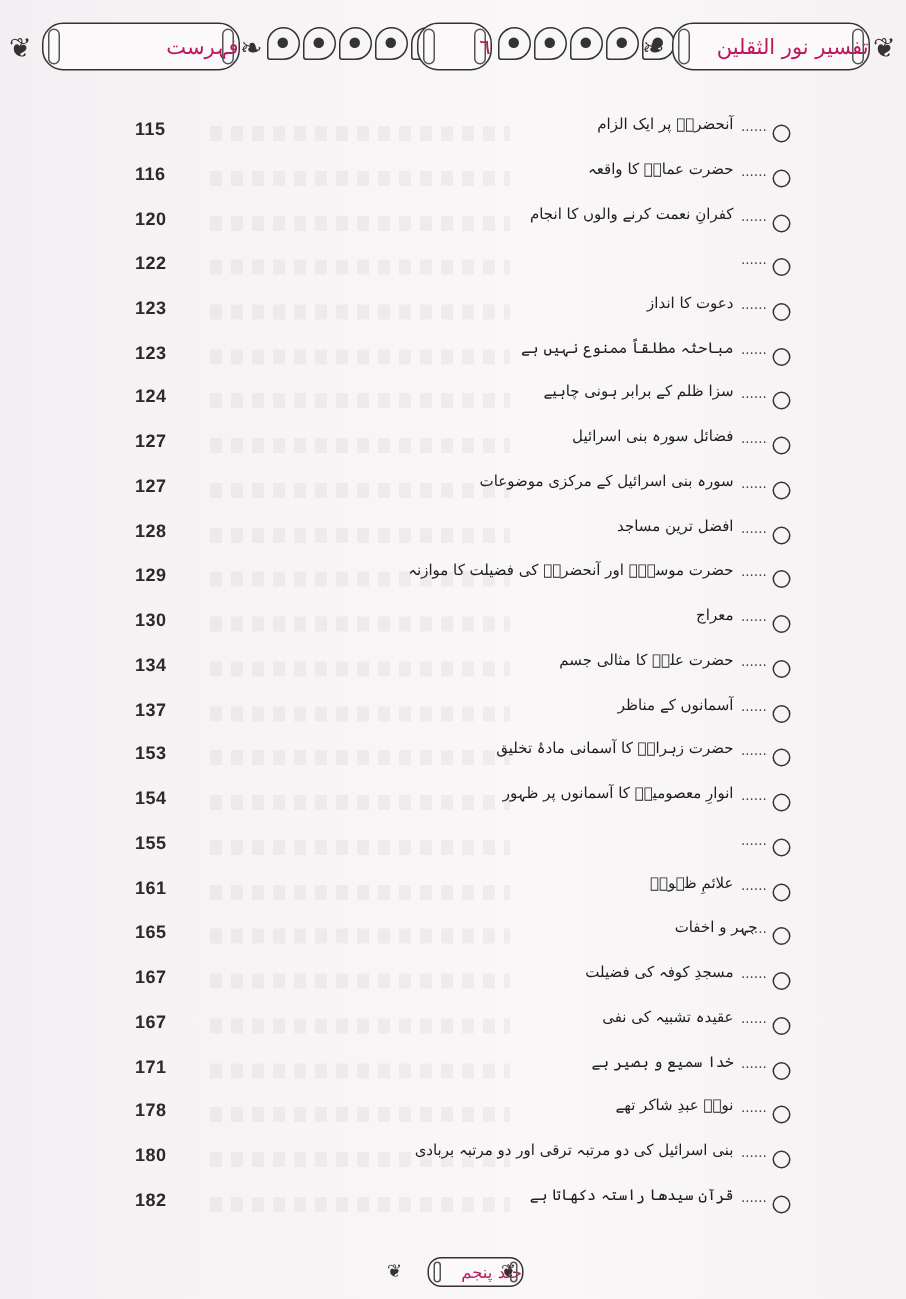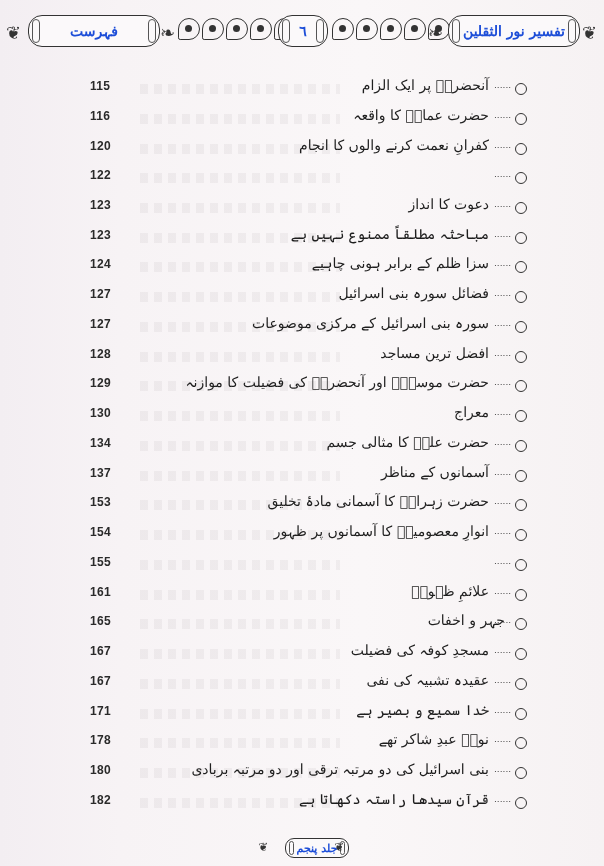--- a/index.html
+++ b/index.html
@@ -6,22 +6,22 @@
   body {
     width:604px; height:866px; overflow:hidden;
     background: linear-gradient(90deg, #f3eef2 0%, #f7f3f5 20%, #faf7f8 60%, #f6f2f3 100%);
     font-family: "DejaVu Sans", sans-serif;
     color:#222;
     position:relative;
   }
   .header { position:absolute; left:0; top:0; width:604px; height:70px; }
   .cartouche {
     position:absolute; height:30px; border:1.5px solid #333; border-radius:14px;
-    background:#fbf9fa; display:flex; align-items:center; justify-content:center;
-    font-family: "DejaVu Serif", serif; font-size:14px; color:#1d4ed8; direction:rtl;font-weight:bold;
+    background:#fbf9fa; display:flex; align-items:center; 
+    font-family: "DejaVu Serif", serif; font-size:14px; color:#be185d; direction:rtl;
   }
   .cartouche::before, .cartouche::after {
     content:""; position:absolute; top:3px; bottom:3px; width:6px; border:1px solid #555; border-radius:6px;
   }
   .cartouche::before { left:3px; } .cartouche::after { right:3px; }
   .flourish {
     position:absolute; top:24px; font-size:18px; color:#333; line-height:1;
   }
   .ornament {
     position:absolute; top:17px; height:24px; display:flex; gap:2px; align-items:center;
@@ -41,21 +41,21 @@
     font-weight:bold; font-size:12px; color:#2a2a2a; letter-spacing:0.3px;
   }
   .bullet {
     position:absolute; left:515px; top:7px; width:10px; height:10px; border:1.6px solid #333; border-radius:50%;
   }
   .dots {
     position:absolute; left:494px; top:4px; font-size:9px; color:#444; letter-spacing:0px;
   }
   .title {
     position:absolute; right:115px; top:1px; direction:rtl; text-align:right; white-space:nowrap;
-    font-family:"DejaVu Serif", serif; font-size:14px; color:#1e1e1e;
+    font-family:"DejaVu Serif", serif; font-size:10px; color:#1e1e1e;
   }
   .ghost {
     position:absolute; left:140px; width:200px; height:10px; top:8px;
     background: repeating-linear-gradient(90deg, rgba(120,110,115,0.08) 0 8px, transparent 8px 14px);
   }
   .footer {
     position:absolute; left:262px; top:838px; width:80px; height:20px;
   }
   .footer .cartouche { height:18px; left:23px; width:62px; top:0; font-size:11px; border-radius:9px; }
   .footer .cartouche::before, .footer .cartouche::after { width:3px; top:2px; bottom:2px; }

